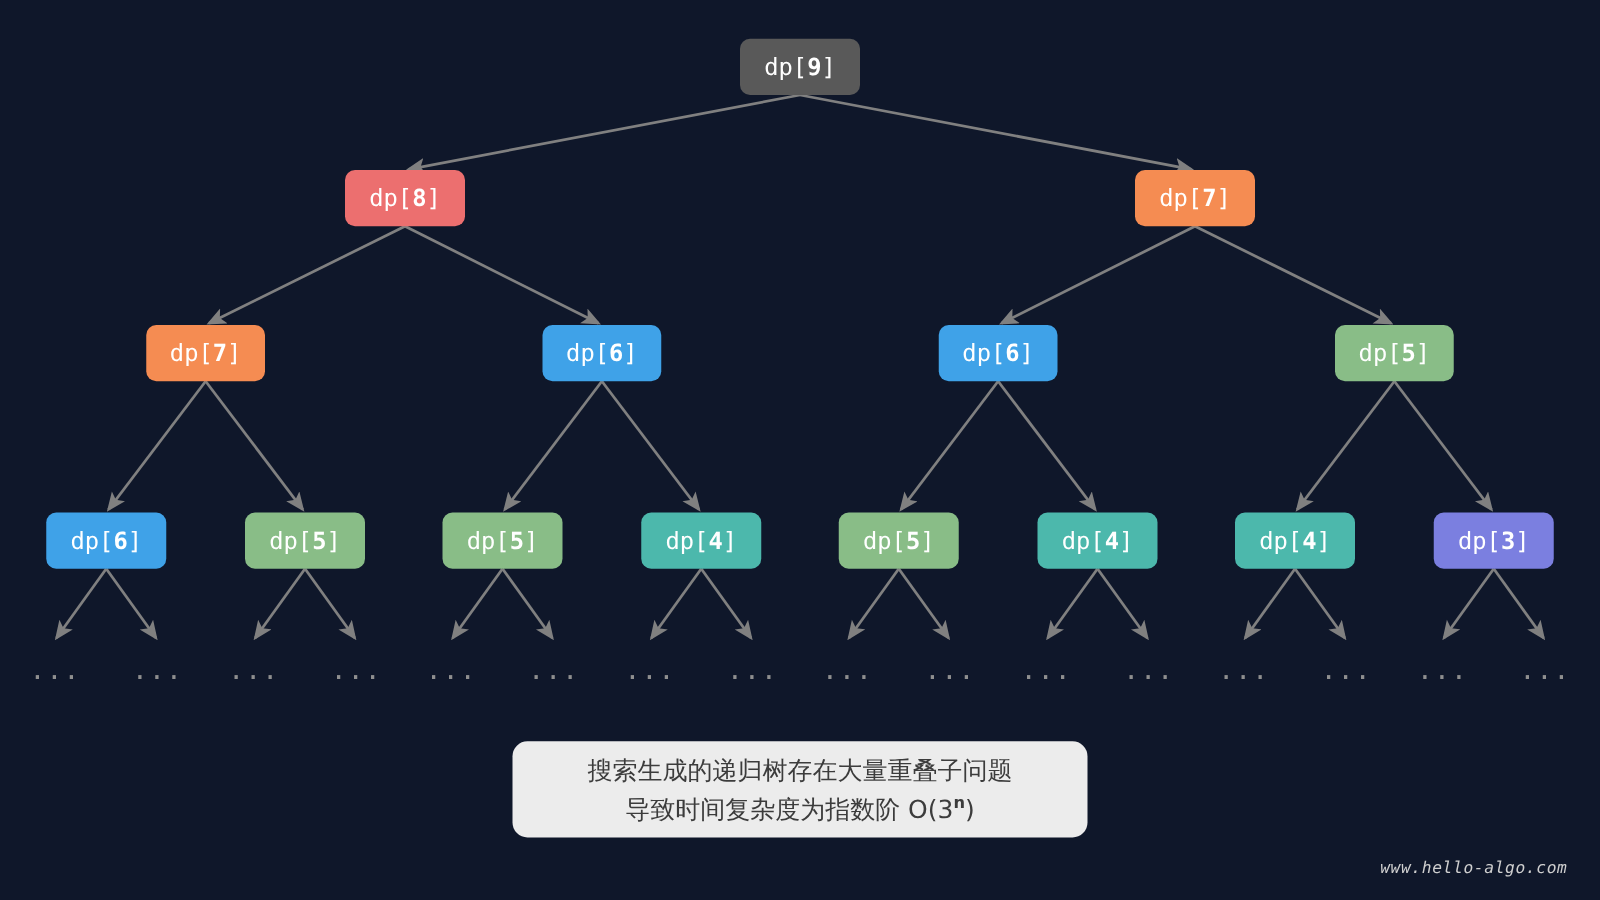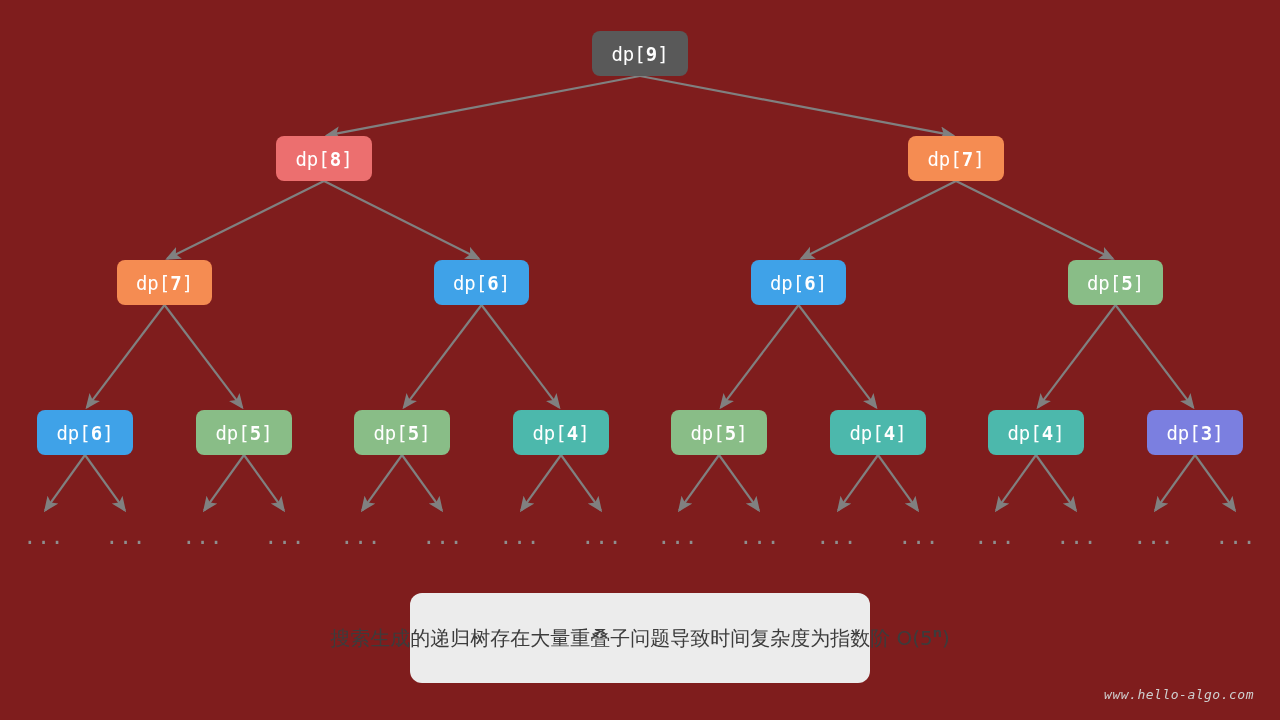--- a/index.html
+++ b/index.html
@@ -7,21 +7,21 @@
     padding: 0;
     background: #ffffff;
   }
   body {
     font-family: "DejaVu Sans Mono", monospace;
   }
   #canvas {
     position: relative;
     width: 1280px;
     height: 720px;
-    background: #7f1d1d;
+    background: #0f172a;
     overflow: hidden;
   }
   #edges {
     position: absolute;
     left: 0;
     top: 0;
     width: 1280px;
     height: 720px;
   }
   .node {
@@ -49,25 +49,25 @@
     letter-spacing: 1px;
     transform: translate(-50%, -50%);
     z-index: 2;
     user-select: none;
   }
   #caption {
     position: absolute;
     left: 410px;
     top: 593px;
     width: 460px;
-    height: 90px;
+    height: 77px;
     background: #ececec;
     border-radius: 12px;
     display: flex;
-    flex-direction: row;
+    flex-direction: column;
     align-items: center;
     justify-content: center;
     z-index: 2;
   }
   #caption .cline {
     font-family: "DejaVu Sans", sans-serif;
     font-size: 20px;
     color: #3c3c3c;
     line-height: 1.55;
     white-space: nowrap;
@@ -228,18 +228,18 @@
       <div class="ellipsis" style="left: 837px; top: 537px;">...</div>
       <div class="ellipsis" style="left: 919px; top: 537px;">...</div>
       <div class="ellipsis" style="left: 995px; top: 537px;">...</div>
       <div class="ellipsis" style="left: 1077px; top: 537px;">...</div>
       <div class="ellipsis" style="left: 1154px; top: 537px;">...</div>
       <div class="ellipsis" style="left: 1236px; top: 537px;">...</div>
     </div>
 
   <div id="caption">
     <div class="cline">搜索生成的递归树存在大量重叠子问题</div>
-    <div class="cline"><span>导致时间复杂度为指数阶  O(5</span><sup>n</sup><span>)</span></div>
+    <div class="cline"><span>导致时间复杂度为指数阶  O(3</span><sup>n</sup><span>)</span></div>
   </div>
 
   <div id="watermark">www.hello-algo.com</div>
 
 </div>
 
 </body></html>

